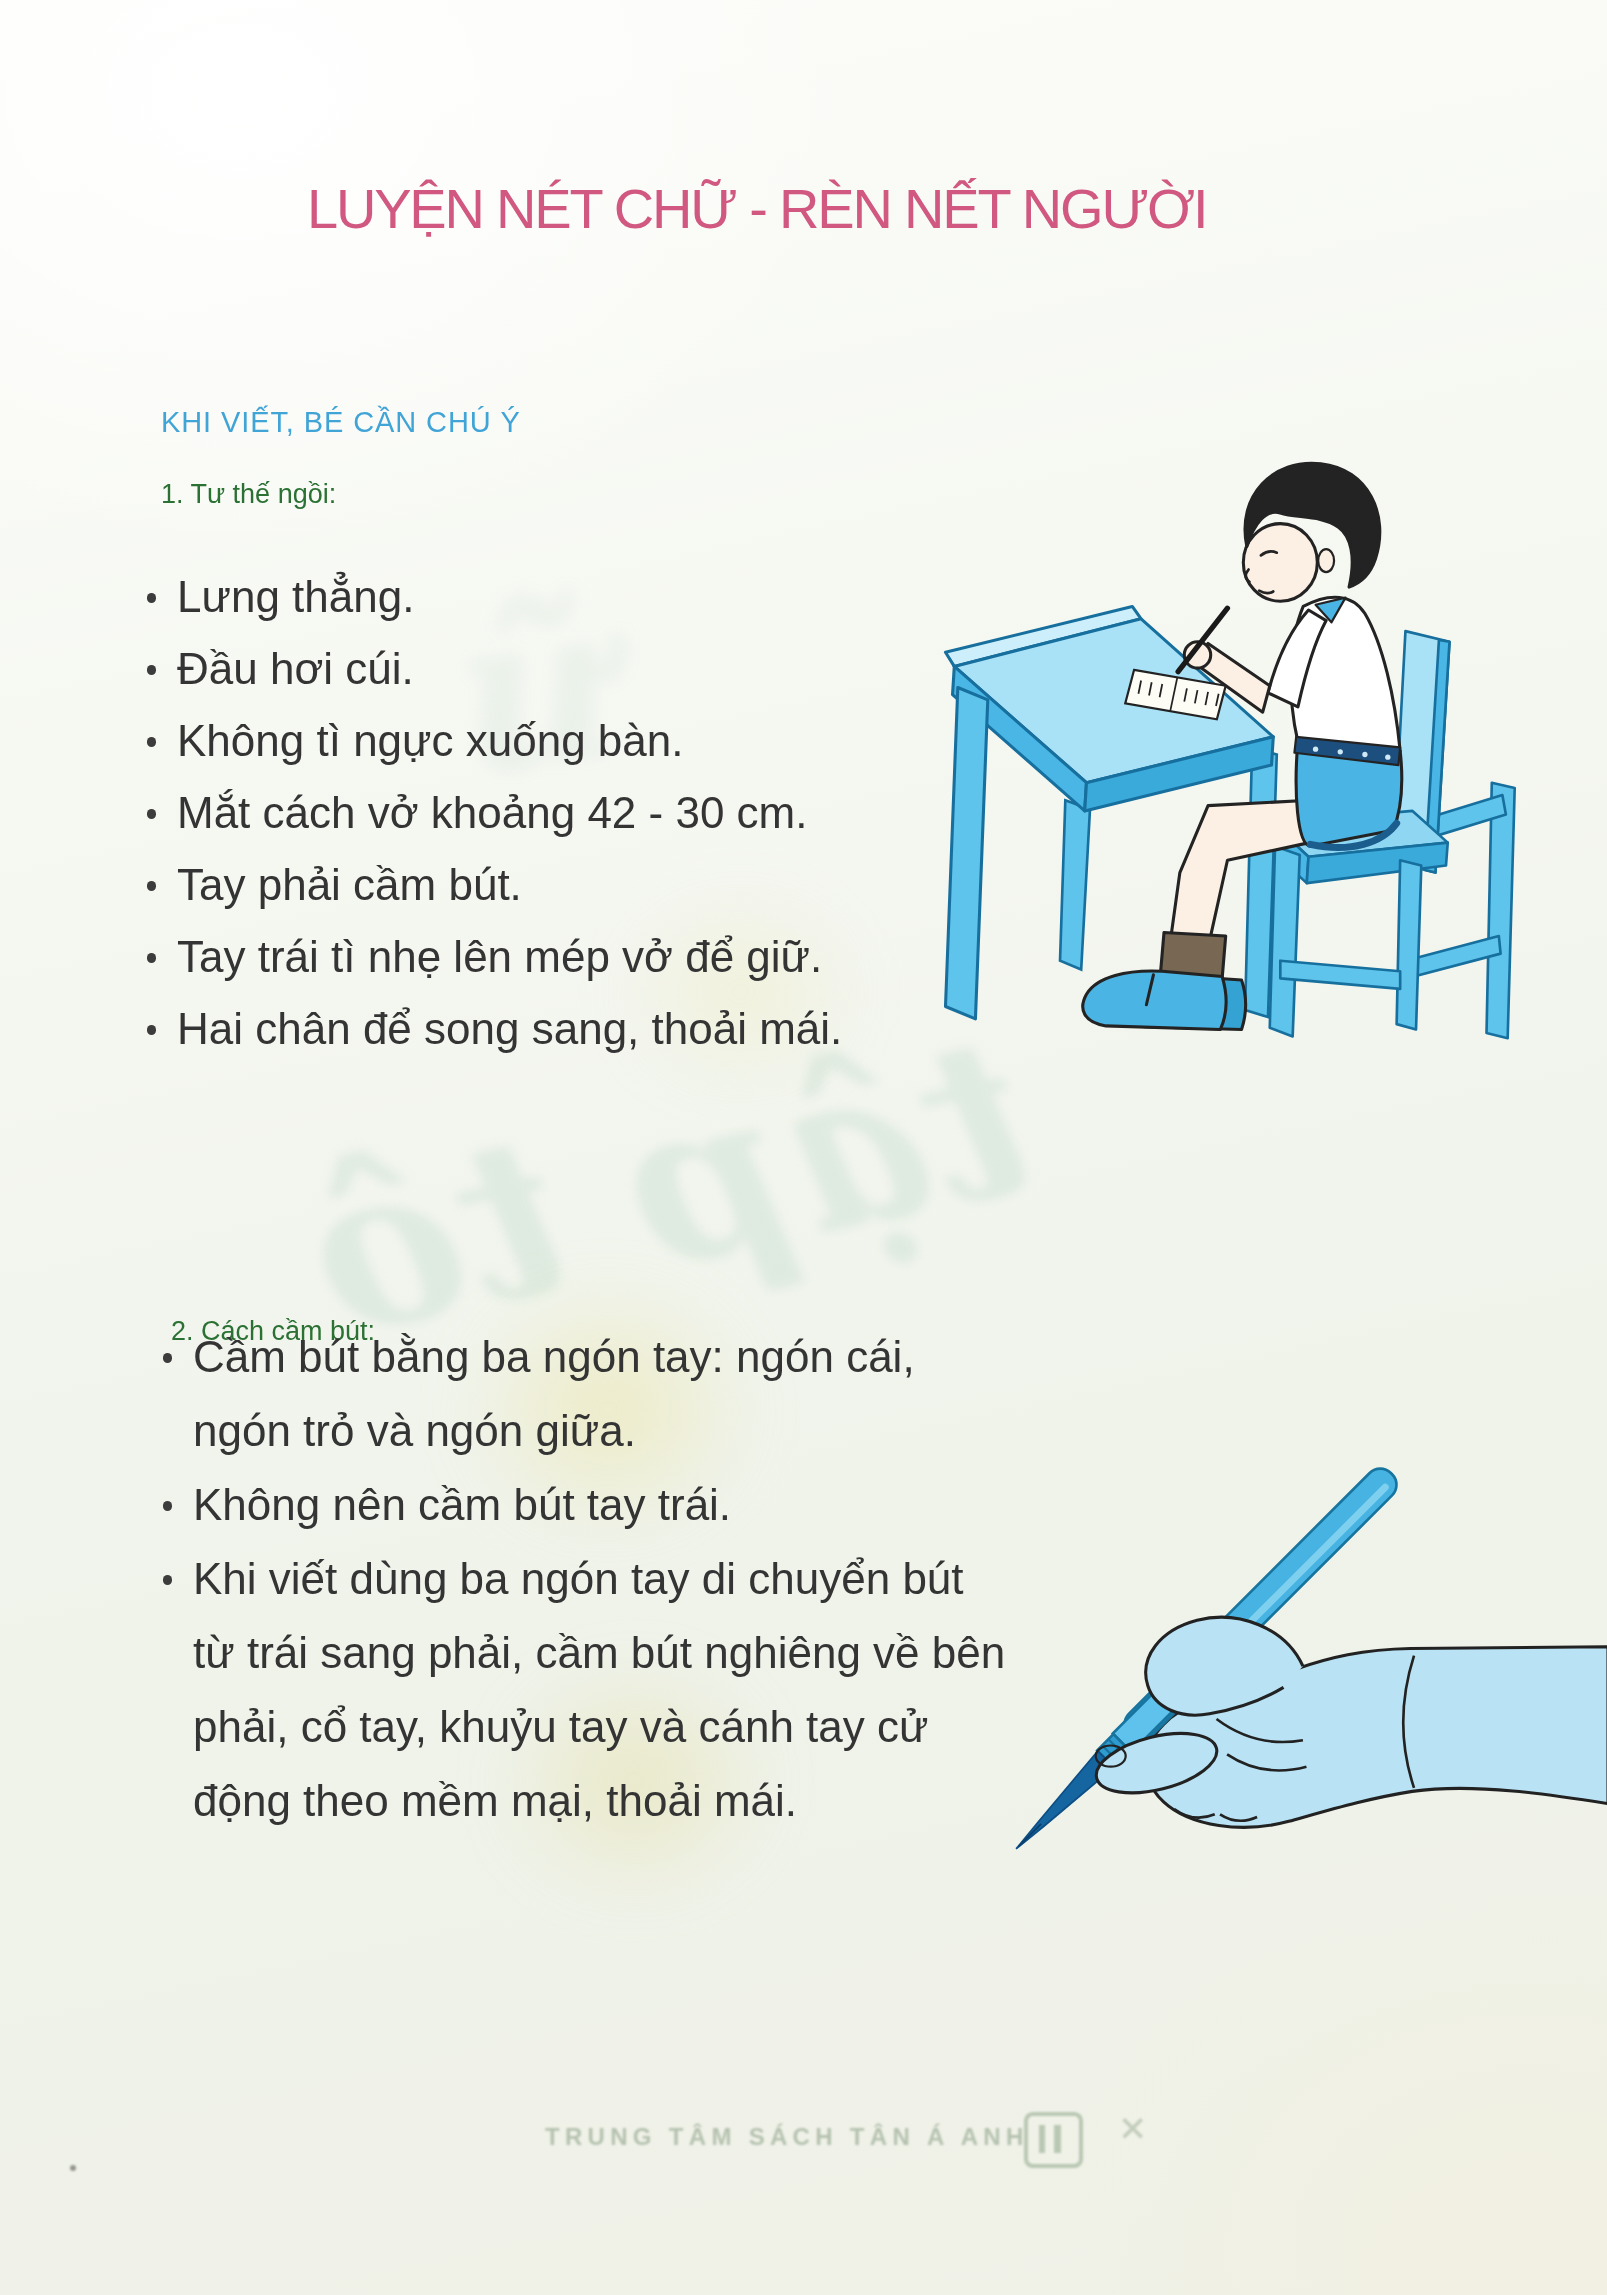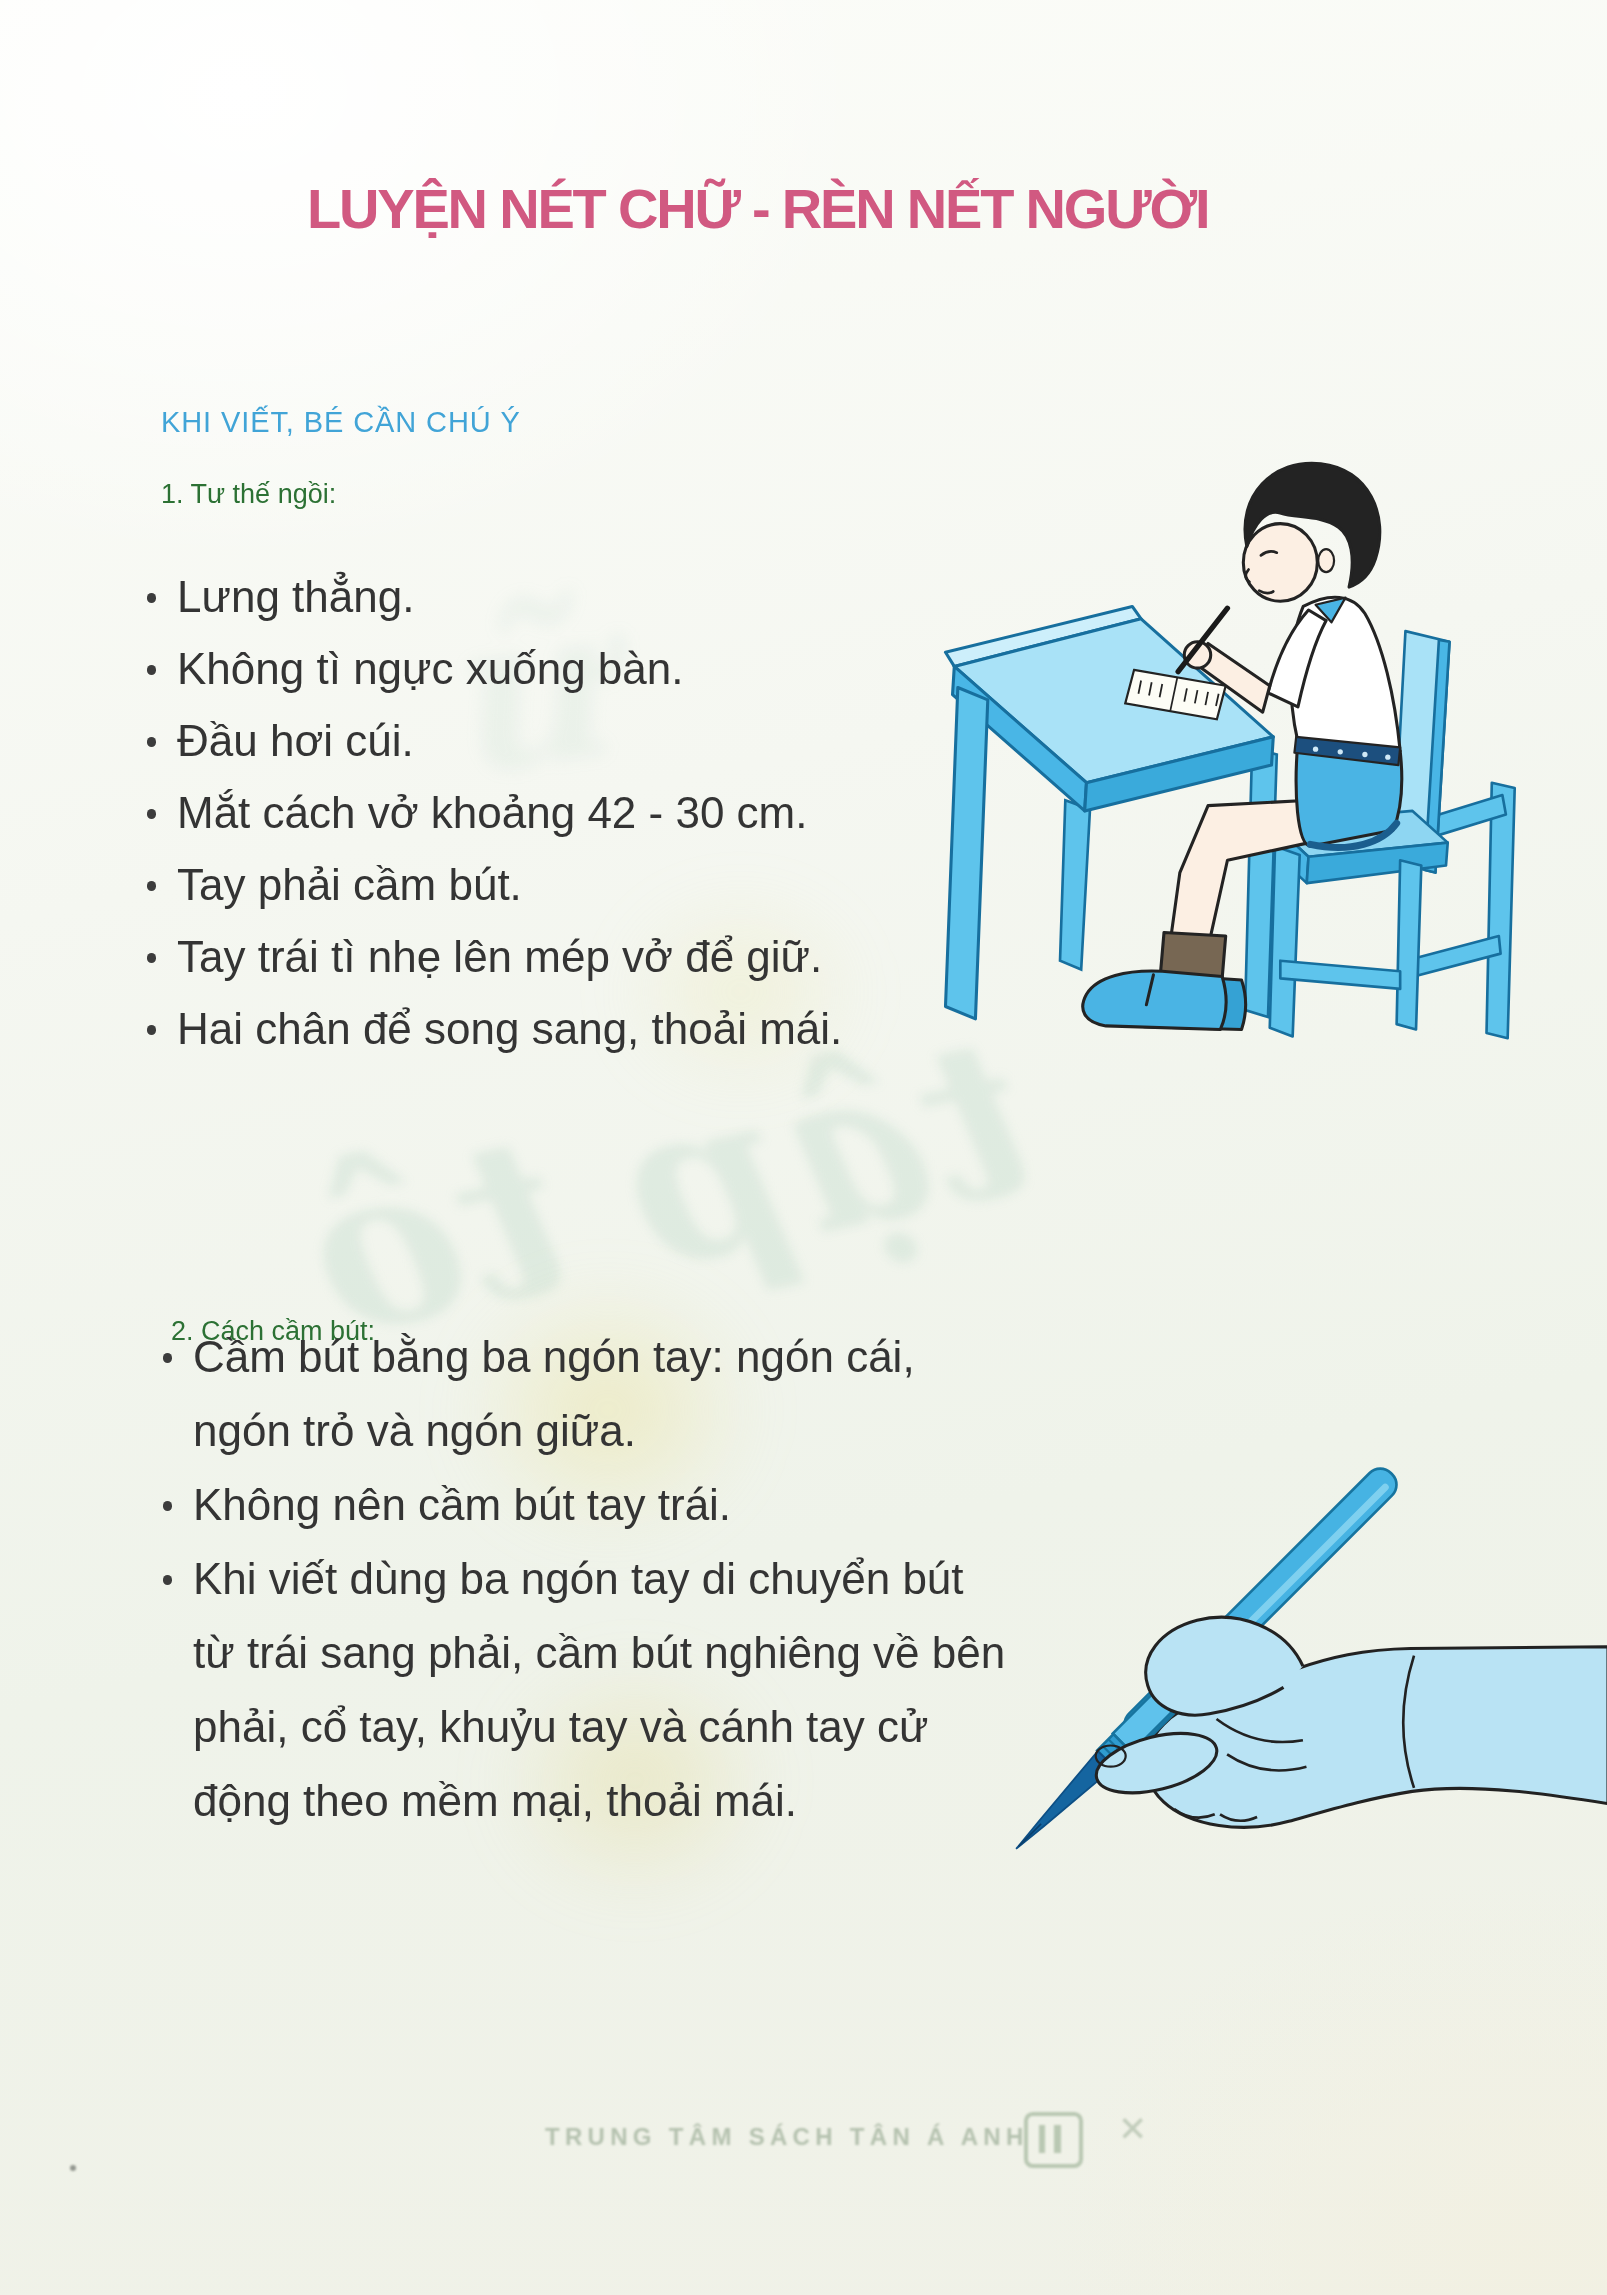--- a/index.html
+++ b/index.html
@@ -11,21 +11,21 @@
     color:#343434;
     background:
       radial-gradient(1058px 793px at 15% 4%, #ffffff 0%, rgba(255,255,255,0) 60%),
       radial-gradient(793px 617px at 95% 98%, rgba(242,240,225,.85) 0%, rgba(242,240,225,0) 60%),
       linear-gradient(168deg, #fcfdf9 0%, #f5f7f1 35%, #eff3ea 65%, #f0f1e7 100%);
   }
   .abs { position:absolute; }
 
   .title {
     left:307px; top:176px; width:987px;
-    font-size:56px; font-weight:700; letter-spacing:-2.2px;
+    font-size:56px; font-weight:400; letter-spacing:-2.2px;
     color:#d15981; white-space:nowrap;
   }
   .intro-heading {
     left:161px; top:406px;
     font-size:29px; font-weight:400; letter-spacing:0.9px;
     color:#41a4d7; white-space:nowrap;
   }
   .green-heading {
     font-size:27px; font-weight:400;
     color:#2c7134; white-space:nowrap;
@@ -117,22 +117,22 @@
   <div class="abs blob blob2"></div>
   <div class="abs blob blob3"></div>
   <div class="abs speck"></div>
 
   <div class="abs title">LUYỆN NÉT CHỮ - RÈN NẾT NGƯỜI</div>
   <div class="abs intro-heading">KHI VIẾT, BÉ CẦN CHÚ Ý</div>
 
   <div class="abs green-heading gh1">1. Tư thế ngồi:</div>
   <ul class="abs bullets list1">
     <li>Lưng thẳng.</li>
+    <li>Đầu hơi cúi.</li>
     <li>Không tì ngực xuống bàn.</li>
-    <li>Đầu hơi cúi.</li>
     <li>Mắt cách vở khoảng 42 - 30 cm.</li>
     <li>Tay phải cầm bút.</li>
     <li>Tay trái tì nhẹ lên mép vở để giữ.</li>
     <li>Hai chân để song sang, thoải mái.</li>
   </ul>
 
   <div class="abs green-heading gh2">2. Cách cầm bút:</div>
   <ul class="abs bullets list2">
     <li>Cầm bút bằng ba ngón tay: ngón cái,
 ngón trỏ và ngón giữa.</li>

